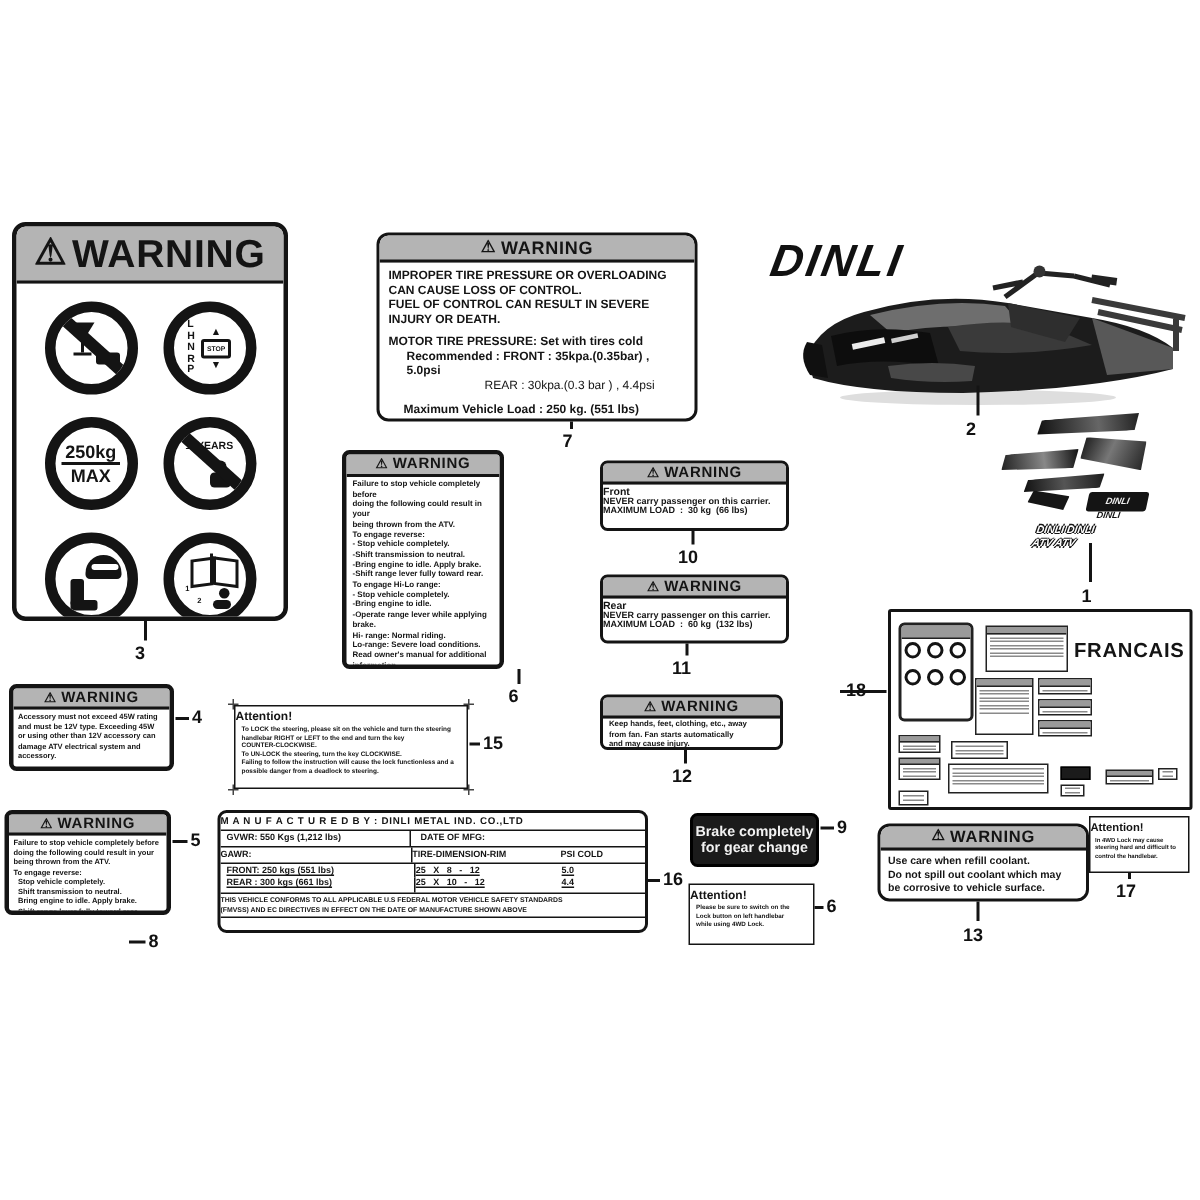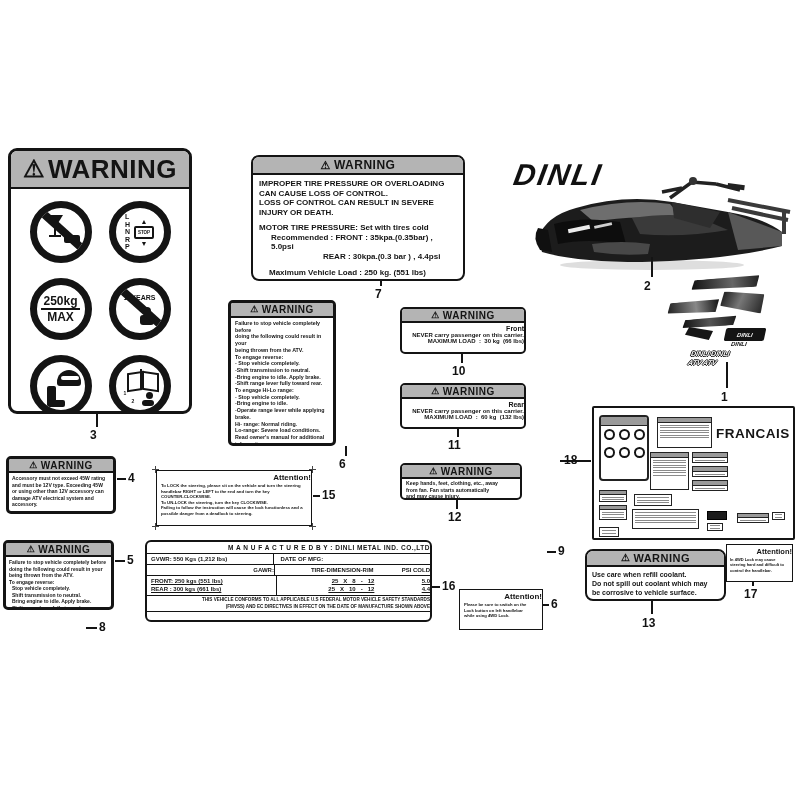--- a/index.html
+++ b/index.html
@@ -5,21 +5,21 @@
   html,body{margin:0;padding:0;background:#fff;}
   .canvas{position:relative;width:800px;height:800px;background:#fff;overflow:hidden;
           font-family:"Liberation Sans",sans-serif;color:#141414;}
   .label{position:absolute;background:#fff;border:2px solid #141414;border-radius:5px;
          box-sizing:border-box;overflow:hidden;}
   .hdr{display:flex;align-items:center;justify-content:center;gap:3px;background:#b4b4b4;
        border-bottom:2px solid #141414;font-weight:800;letter-spacing:.5px;}
   .tri{font-weight:700;line-height:1;}
   .pre{white-space:pre;}
   .u{text-decoration:underline;}
-  .center{text-align:right;}
+  .center{text-align:left;}
   .callout{position:absolute;font-weight:700;font-size:12px;color:#111;}
   .lead{position:absolute;background:#141414;}
   .cross{position:absolute;width:7px;height:7px;}
   .cross:before{content:"";position:absolute;left:0;top:3px;width:7px;height:1px;background:#444;}
   .cross:after{content:"";position:absolute;left:3px;top:0;width:1px;height:7px;background:#444;}
   
   .picgrid{display:grid;grid-template-columns:1fr 1fr;justify-items:center;row-gap:15px;padding:12px 10px;}
   .circ{position:relative;width:62px;height:62px;border:7px solid #141414;border-radius:50%;
         box-sizing:border-box;overflow:hidden;display:flex;align-items:center;justify-content:center;}
   .noslash{position:absolute;left:-8px;top:21px;width:72px;height:8px;background:#141414;transform:rotate(42deg);}
@@ -116,25 +116,25 @@
   </div>
 
   <div class="label" style="left:251px;top:155px;width:214px;height:126px;border-radius:8px;">
     <div class="hdr" style="height:16px;font-size:12px;">
       <span class="tri" style="font-size:11px;">⚠</span>
       <span>WARNING</span>
     </div>
     <div style="padding:4px 6px;font-size:8px;line-height:9.5px;font-weight:800;">
       <div>IMPROPER TIRE PRESSURE OR OVERLOADING</div>
       <div>CAN CAUSE LOSS OF CONTROL.</div>
-      <div>LOSS OF CONTROL CAN RESULT IN SEVERE</div>
+      <div>FUEL OF CONTROL CAN RESULT IN SEVERE</div>
       <div>INJURY OR DEATH.</div>
       <div style="margin-top:6px;">MOTOR TIRE PRESSURE: Set with tires cold</div>
       <div style="padding-left:12px;font-weight:700;">Recommended : FRONT : 35kpa.(0.35bar) , 5.0psi</div>
-      <div style="padding-left:64px;font-weight:700;">REAR   : 30kpa.(0.3 bar ) , 4.4psi</div>
+      <div style="padding-left:64px;font-weight:400;">REAR   : 30kpa.(0.3 bar ) , 4.4psi</div>
       <div style="margin-top:7px;padding-left:10px;font-weight:700;">Maximum Vehicle Load : 250 kg. (551 lbs)</div>
       <div style="padding-left:10px;font-weight:700;">Includes weight of operator, cargo and accessories.</div>
     </div>
   </div>
 
   <div class="label" style="left:228px;top:300px;width:108px;height:146px;border-width:3px;">
     <div class="hdr" style="height:13px;font-size:10px;">
       <span class="tri" style="font-size:9px;">⚠</span>
       <span>WARNING</span>
     </div>
@@ -257,20 +257,24 @@
     </div>
     <div style="display:flex;height:10px;border-bottom:1px solid #141414;font-size:6px;line-height:9px;">
       <div style="width:45%;padding-left:4px;"><span class="u">REAR : 300 kgs (661 lbs)</span></div>
       <div class="center pre" style="width:35%;border-left:1px solid #141414;"><span class="u">25   X   10   -   12</span></div>
       <div class="center" style="width:20%;"><span class="u">4.4</span></div>
     </div>
     <div class="center" style="font-size:4.6px;line-height:6.5px;margin-top:1px;">THIS VEHICLE CONFORMS TO ALL APPLICABLE U.S FEDERAL MOTOR VEHICLE SAFETY STANDARDS</div>
     <div class="center" style="font-size:4.6px;line-height:6.5px;border-bottom:1px solid #141414;padding-bottom:1px;">(FMVSS) AND EC DIRECTIVES IN EFFECT ON THE DATE OF MANUFACTURE SHOWN ABOVE</div>
   </div>
 
+  <div class="label" style="left:460px;top:542px;width:86px;height:36px;background:#1b1b1b;border:2px solid #000;display:flex;flex-direction:column;align-items:center;justify-content:center;">
+    <div style="color:#f2f2f2;font-size:9.5px;font-weight:700;line-height:11px;">Brake completely</div>
+    <div style="color:#f2f2f2;font-size:9.5px;font-weight:700;line-height:11px;">for gear change</div>
+  </div>
 
   <div class="label" style="left:459px;top:589px;width:84px;height:41px;border-width:1px;border-radius:0;">
     <div class="center" style="font-size:8px;font-weight:800;margin-top:2px;">Attention!</div>
     <div style="padding:1px 4px;font-size:4.2px;line-height:5.6px;font-weight:700;">
       <div>Please be sure to switch on the</div>
       <div>Lock button on left handlebar</div>
       <div>while using 4WD Lock.</div>
     </div>
   </div>
 

